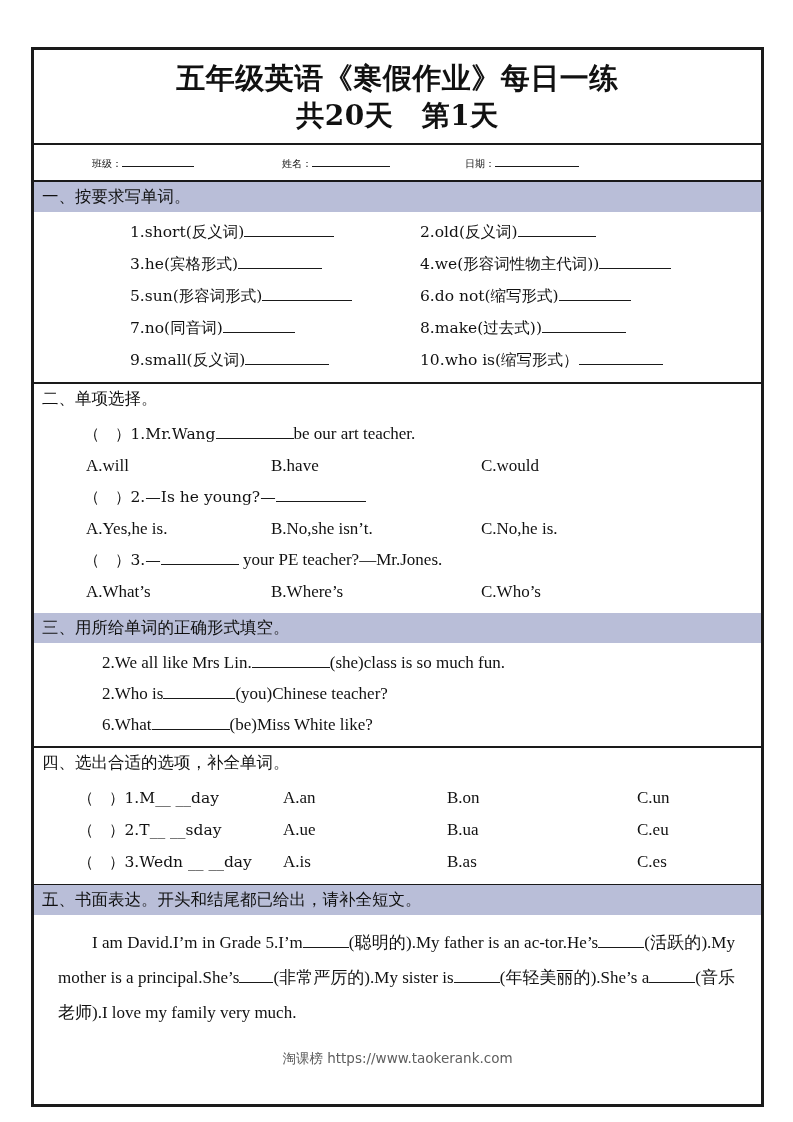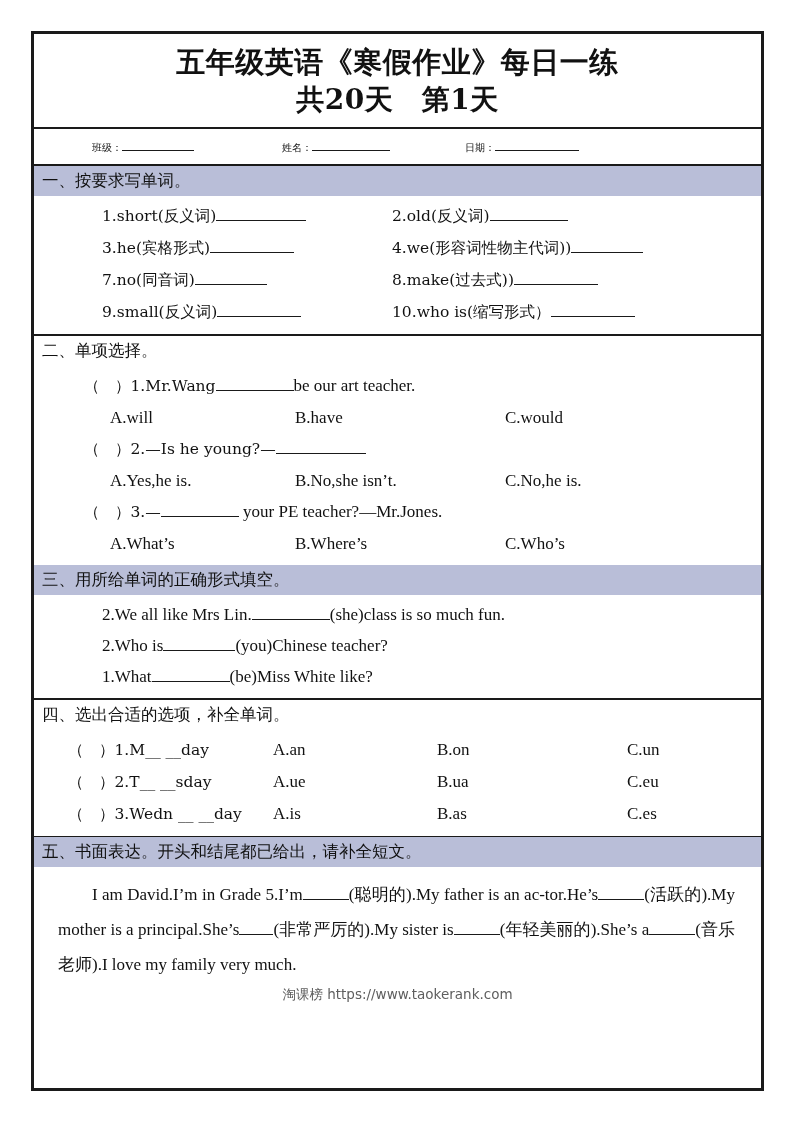--- a/index.html
+++ b/index.html
@@ -8,21 +8,21 @@
     background: #ffffff;
   }
   body {
     width: 793px; height: 1122px;
     font-family: "Liberation Serif", "DejaVu Serif", serif;
     color: #111111;
     position: relative;
   }
   .page {
     position: absolute;
-    left: 31px; top: 31px;
+    left: 31px; top: 47px;
     width: 733px; height: 1060px;
     border: 3px solid #1a1a1a;
     background: #ffffff;
     display: flex;
     flex-direction: column;
   }
 
   
   .title-block {
     border-bottom: 2px solid #1a1a1a;
@@ -77,35 +77,35 @@
   .qline {
     font-size: 17px;
     line-height: 31px;
     white-space: nowrap;
     font-family: "Liberation Serif", serif;
   }
   .zh { font-family: "DejaVu Serif", serif; font-size: 15.5px; }
 
   
   .s1-grid { display: flex; flex-direction: column; }
-  .s1-row { display: flex; }
+  .s1-row { display: flex; margin-left: 28px; }
   .s1-col-l { width: 330px; padding-left: 68px; }
   .s1-col-r { flex: 1; padding-left: 28px; }
   .ul-s { display:inline-block; border-bottom:1.5px solid #1a1a1a; height:14px; } .w72 { width: 72px; }
   .w78 { width: 78px; } .w84 { width: 84px; } .w90 { width: 90px; }
 
   
   .choice-q { padding-left: 50px; }
-  .choice-opts { display: flex; padding-left: 76px; }
+  .choice-opts { display: flex; padding-left: 52px; }
   .opt-a { width: 185px; }
   .opt-b { width: 210px; }
   .opt-c { flex: 1; }
 
   
-  .s4-row { display: flex; padding-left: 34px; font-size: 17px; line-height: 32px; white-space: nowrap; }
+  .s4-row { display: flex; padding-left: 44px; font-size: 17px; line-height: 32px; white-space: nowrap; }
   .s4-q { width: 205px; }
   .s4-a { width: 164px; }
   .s4-b { width: 190px; }
   .s4-c { flex: 1; }
 
   
   .s3-row { padding-left: 68px; }
 
   
   .passage {
@@ -116,21 +116,21 @@
     font-family: "Liberation Serif", serif;
   }
   .passage .indent { display: inline-block; width: 34px; }
   .ul-p { display:inline-block; border-bottom:1.5px solid #1a1a1a; height:14px; } .wp46 { width: 46px; } .wp34 { width: 34px; }
 
   .watermark {
     text-align: center;
     font-family: "DejaVu Sans", "Liberation Sans", sans-serif;
     font-size: 13.5px;
     color: #5e5e5e;
-    margin-top: 4px;
+    margin-top: 20px;
   }
   .spacer { flex: 1; }
 </style>
 </head>
 <body>
 
 <div class="page">
 
   <div class="title-block">
     <div class="title-line">五年级英语《寒假作业》每日一练</div>
@@ -158,20 +158,24 @@
   <div class="sec-body s1-grid">
     <div class="s1-row">
       <div class="qline s1-col-l"><span class="zh">1.short(反义词)</span><span class="ul-s w90"></span></div>
       <div class="qline s1-col-r"><span class="zh">2.old(反义词)</span><span class="ul-s w78"></span></div>
     </div>
     <div class="s1-row">
       <div class="qline s1-col-l"><span class="zh">3.he(宾格形式)</span><span class="ul-s w84"></span></div>
       <div class="qline s1-col-r"><span class="zh">4.we(形容词性物主代词))</span><span class="ul-s w72"></span></div>
     </div>
     <div class="s1-row">
+      <div class="qline s1-col-l"><span class="zh">5.sun(形容词形式)</span><span class="ul-s w90"></span></div>
+      <div class="qline s1-col-r"><span class="zh">6.do not(缩写形式)</span><span class="ul-s w72"></span></div>
+    </div>
+    <div class="s1-row">
       <div class="qline s1-col-l"><span class="zh">7.no(同音词)</span><span class="ul-s w72"></span></div>
       <div class="qline s1-col-r"><span class="zh">8.make(过去式))</span><span class="ul-s w84"></span></div>
     </div>
     <div class="s1-row">
       <div class="qline s1-col-l"><span class="zh">9.small(反义词)</span><span class="ul-s w84"></span></div>
       <div class="qline s1-col-r"><span class="zh">10.who is(缩写形式）</span><span class="ul-s w84"></span></div>
     </div>
   </div>
 
   <div class="rule-thick"></div>
@@ -197,21 +201,21 @@
       <span class="opt-a">A.What’s</span>
       <span class="opt-b">B.Where’s</span>
       <span class="opt-c">C.Who’s</span>
     </div>
   </div>
 
   <div class="sec-head shaded">三、用所给单词的正确形式填空。</div>
   <div class="sec-body">
     <div class="qline s3-row"><span>2.We all like Mrs Lin.</span><span class="ul-s w78"></span><span>(she)class is so much fun.</span></div>
     <div class="qline s3-row"><span>2.Who is</span><span class="ul-s w72"></span><span>(you)Chinese teacher?</span></div>
-    <div class="qline s3-row"><span>1.What</span><span class="ul-s w78"></span><span>(be)Miss White like?</span></div>
+    <div class="qline s3-row"><span>6.What</span><span class="ul-s w78"></span><span>(be)Miss White like?</span></div>
   </div>
 
   <div class="rule-thick"></div>
   <div class="sec-head plain">四、选出合适的选项，补全单词。</div>
   <div class="sec-body">
     <div class="s4-row">
       <span class="s4-q zh">（　）1.M__ __day</span>
       <span class="s4-a">A.an</span>
       <span class="s4-b">B.on</span>
       <span class="s4-c">C.un</span>

